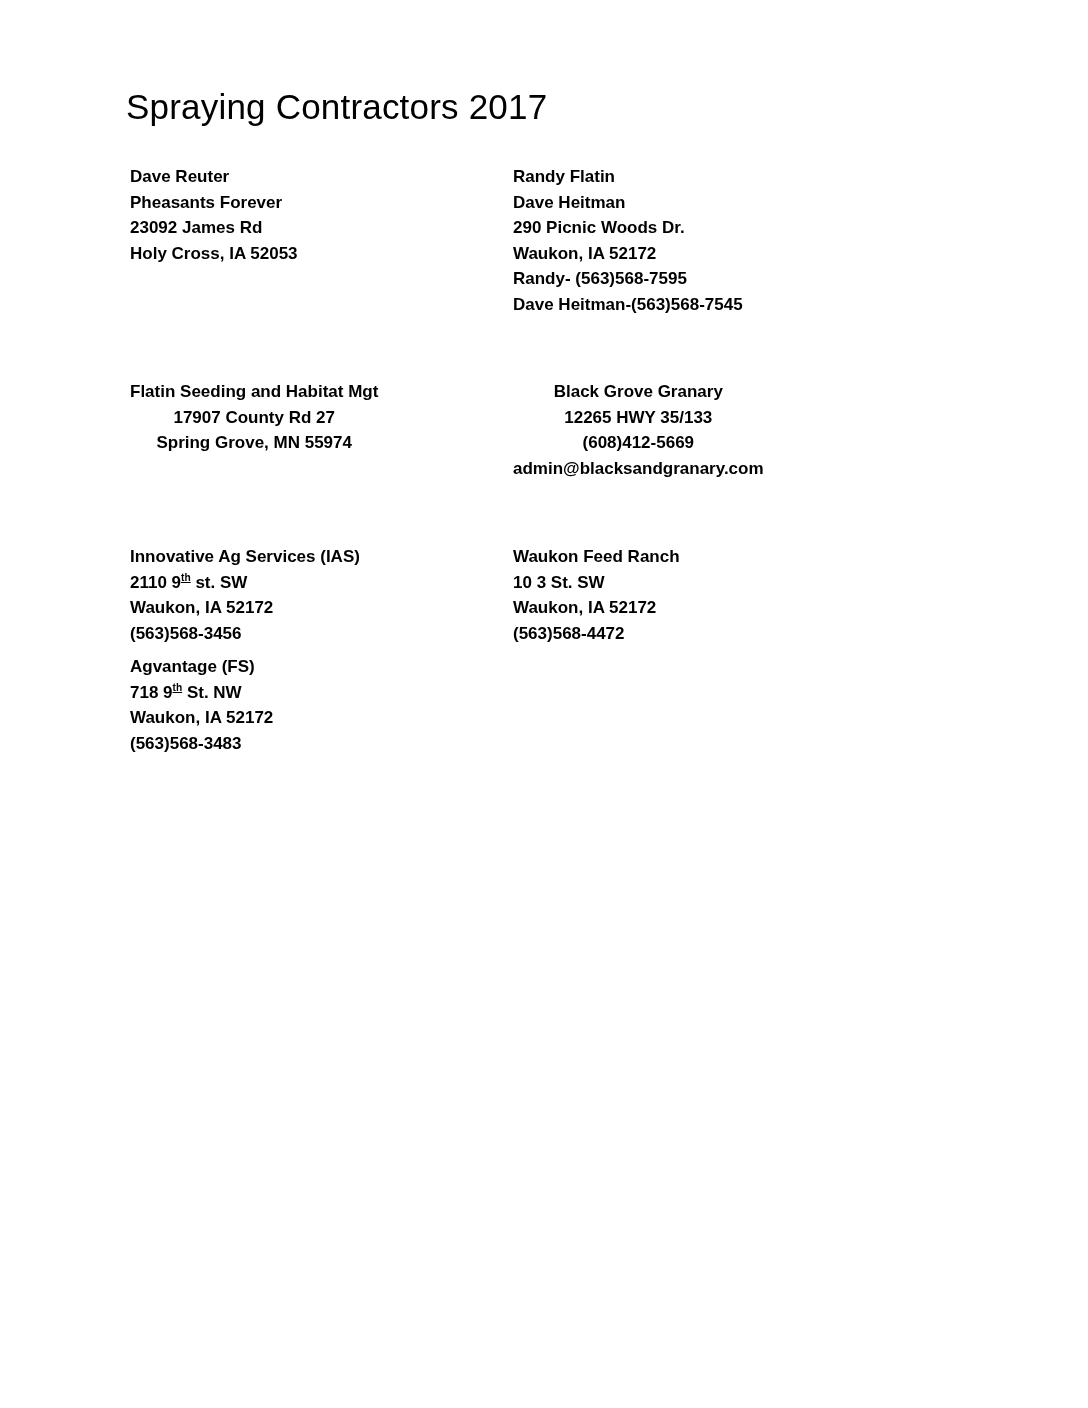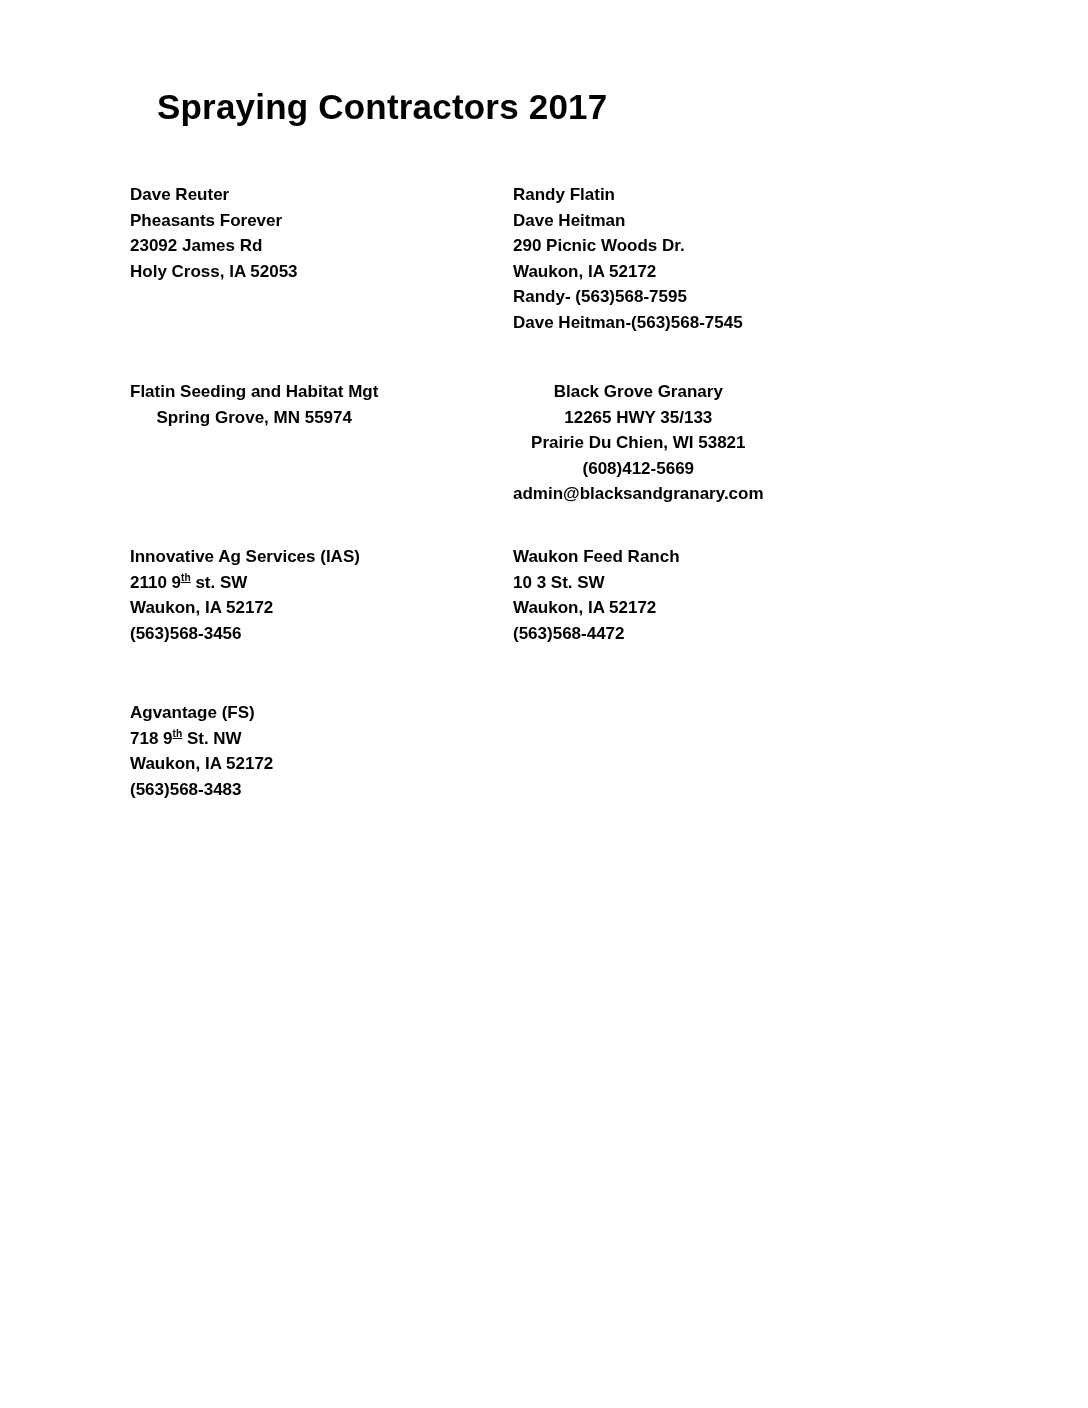--- a/index.html
+++ b/index.html
@@ -14,46 +14,45 @@
     background: #ffffff;
     color: #000000;
     font-family: "Liberation Sans", sans-serif;
     overflow: hidden;
   }
   .doc-title {
     position: absolute;
     left: 126px;
     top: 64px;
     font-size: 35px;
-    font-weight: 700;
+    font-weight: 400;
     letter-spacing: 0.2px;
     white-space: nowrap;
-    margin-left: 31px;
   }
   .contact {
     position: absolute;
     font-size: 17px;
     font-weight: 700;
     line-height: 25.5px;
     white-space: nowrap;
   }
   .contact sup {
     font-size: 0.6em;
     vertical-align: super;
     line-height: 0;
     text-decoration: underline;
   }
   
   .col-left  { left: 130px; }
   .col-right { left: 513px; }
   
-  .row-1 { top: 182px; }
+  .row-1 { top: 164px; }
   .row-2 { top: 379px; text-align: center; }
   .row-3 { top: 544px; }
-  .row-4 { top: 700px; }
+  .row-4 { top: 654px; }
 </style>
 </head>
 <body>
 
 <div class="page">
 
   <h1 class="doc-title">Spraying Contractors 2017</h1>
 
   <div class="contact col-left row-1">
       <div class="line">Dave Reuter</div>
@@ -66,27 +65,27 @@
       <div class="line">Randy Flatin</div>
       <div class="line">Dave Heitman</div>
       <div class="line">290 Picnic Woods Dr.</div>
       <div class="line">Waukon, IA 52172</div>
       <div class="line">Randy- (563)568-7595</div>
       <div class="line">Dave Heitman-(563)568-7545</div>
     </div>
 
   <div class="contact col-left row-2">
       <div class="line">Flatin Seeding and Habitat Mgt</div>
+      <div class="line">17907 County Rd 27</div>
       <div class="line">Spring Grove, MN 55974</div>
     </div>
 
   <div class="contact col-right row-2">
       <div class="line">Black Grove Granary</div>
       <div class="line">12265 HWY 35/133</div>
-      <div class="line">Prairie Du Chien, WI 53821</div>
       <div class="line">(608)412-5669</div>
       <div class="line">admin@blacksandgranary.com</div>
     </div>
 
   <div class="contact col-left row-3">
       <div class="line">Innovative Ag Services (IAS)</div>
       <div class="line">2110 9<sup>th</sup> st. SW</div>
       <div class="line">Waukon, IA 52172</div>
       <div class="line">(563)568-3456</div>
     </div>

